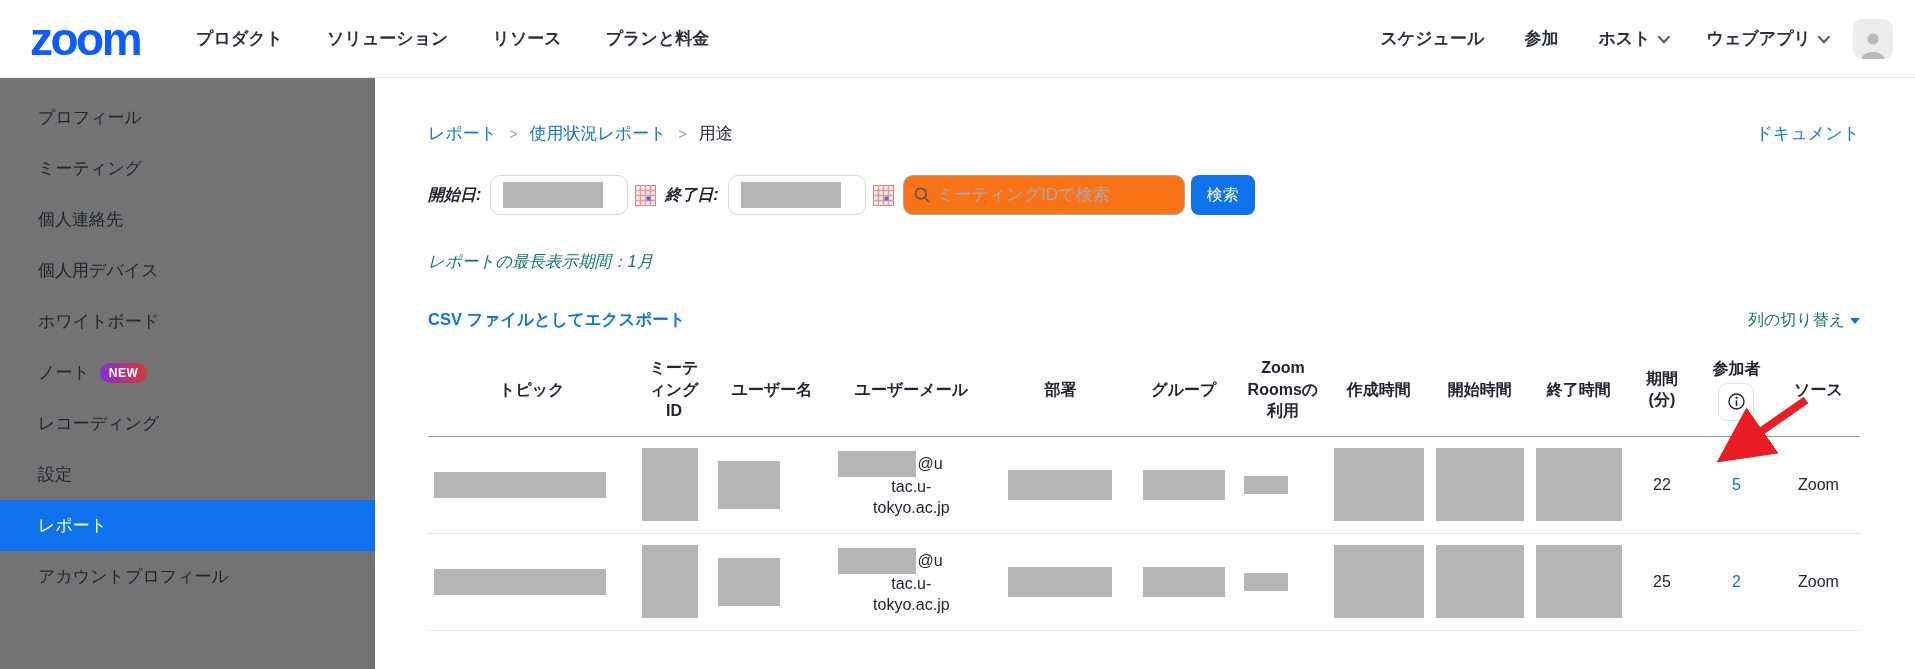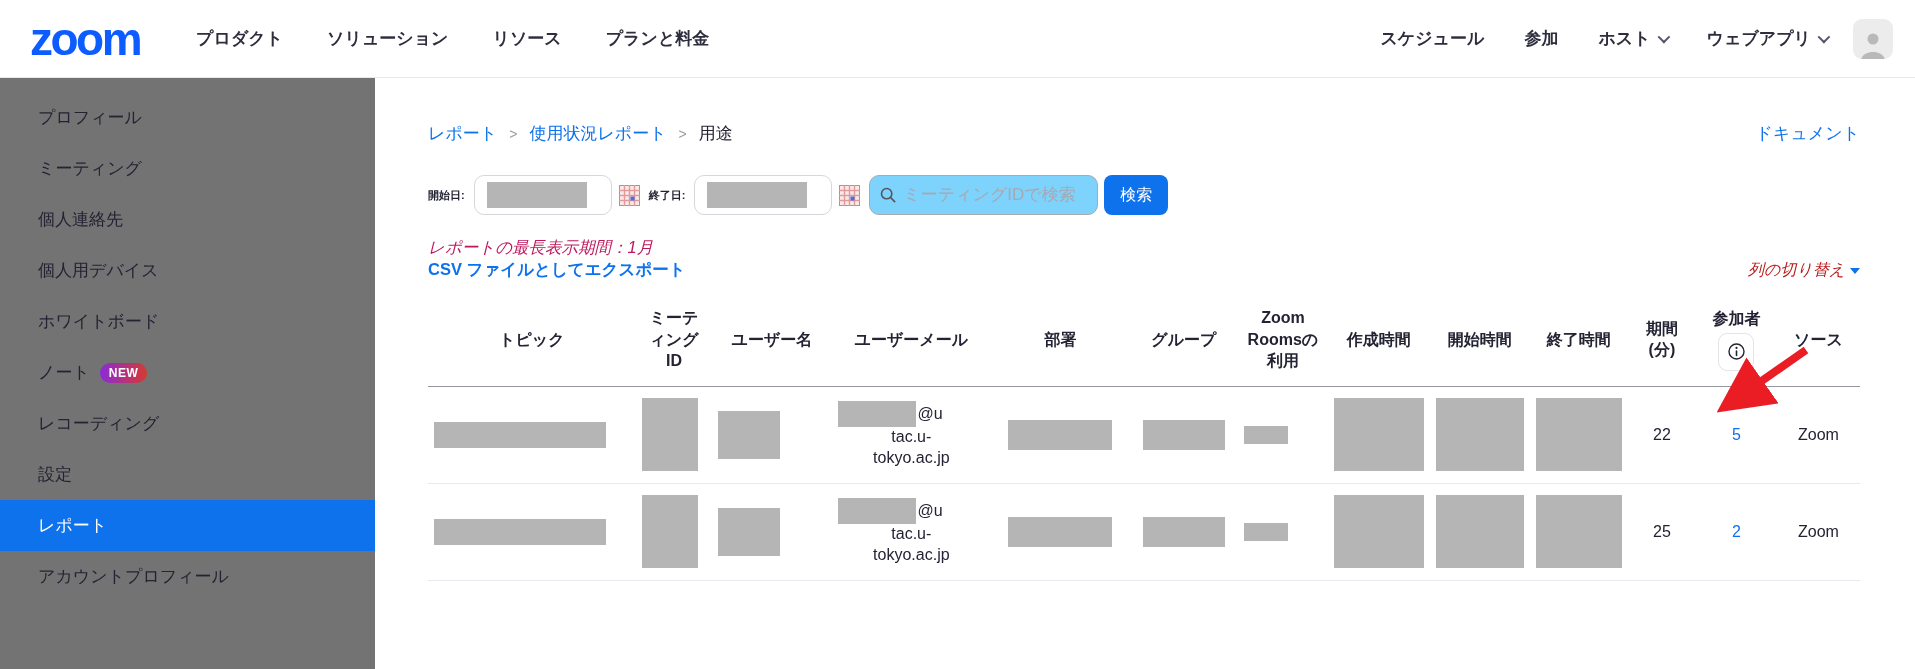--- a/index.html
+++ b/index.html
@@ -32,39 +32,39 @@
   
   .crumbrow { display:flex; justify-content:space-between; align-items:center; }
   .crumbs { display:flex; gap:12px; align-items:center; font-size:17px; }
   .crumb-link { color:#0e72ed; cursor:pointer; }
   .crumb-sep { color:#9a9aa3; font-size:14px; }
   .crumb-current { color:#232333; }
   .doc-link { color:#0e72ed; font-size:17px; cursor:pointer; }
 
   
   .filterrow { display:flex; align-items:center; margin-top:30px; }
-  .f-label { font-size:11px; font-weight:600; margin-right:9px; white-space:nowrap; }
+  .f-label { font-size:16px; font-weight:600; margin-right:9px; white-space:nowrap;font-style:italic; }
   .date-input { width:138px; height:40px; border:1px solid #d6d6dd; border-radius:10px; background:#fff;
     display:flex; align-items:center; padding-left:12px; cursor:text; }
   .redact { background:#b5b5b5; }
   .date-redact { width:100px; height:26px; }
   .cal-icon { margin:0 9px 0 7px; cursor:pointer; flex-shrink:0; }
-  .searchbox { width:229px; height:40px; border:1px solid #a9a9b2; border-radius:10px; background:#7dd3fc;
+  .searchbox { width:282px; height:40px; border:1px solid #a9a9b2; border-radius:10px; background:#f97316;
     display:flex; align-items:center; padding:0 10px; gap:7px; }
   .searchbox input { border:none; outline:none; font-size:17px; width:100%;
     font-family:inherit; color:#232333; background:transparent; }
   .searchbox input::placeholder { color:#a8a8b0; }
   .btn-search { width:64px; height:40px; margin-left:6px; background:#0e72ed; color:#fff; border:none;
     border-radius:8px; font-size:16px; font-family:inherit; cursor:pointer; }
-  .note { margin-top:22px; font-style:italic; font-size:16.5px; color:#be185d; }
-
-  
-  .toolrow { display:flex; justify-content:space-between; align-items:center; }
+  .note { margin-top:36px; font-style:italic; font-size:16.5px; color:#0f766e; }
+
+  
+  .toolrow { display:flex; justify-content:space-between; align-items:center; margin-top:36px; }
   .csv-link { color:#0e72ed; font-size:16.5px; font-weight:600; cursor:pointer; }
-  .cols-link { color:#b91c1c; font-size:16px; cursor:pointer; display:flex; align-items:center; gap:5px;font-style:italic; }
+  .cols-link { color:#0f766e; font-size:16px; cursor:pointer; display:flex; align-items:center; gap:5px; }
   .tri-down { width:0; height:0; border-left:5px solid transparent; border-right:5px solid transparent;
     border-top:6px solid #0e72ed; display:inline-block; margin-top:2px; }
 
   
   table { width:100%; border-collapse:collapse; table-layout:fixed; margin-top:12px; }
   th { font-size:16px; font-weight:700; color:#232333; text-align:center; vertical-align:middle;
     padding:14px 6px; line-height:1.35; border-bottom:1px solid #97979f; }
   th.c, td.c { text-align:center; }
   td { font-size:16px; padding:10px 6px; vertical-align:middle; border-bottom:1px solid #e9e9ef; height:97px; }
   .box { display:inline-block; vertical-align:middle; }

